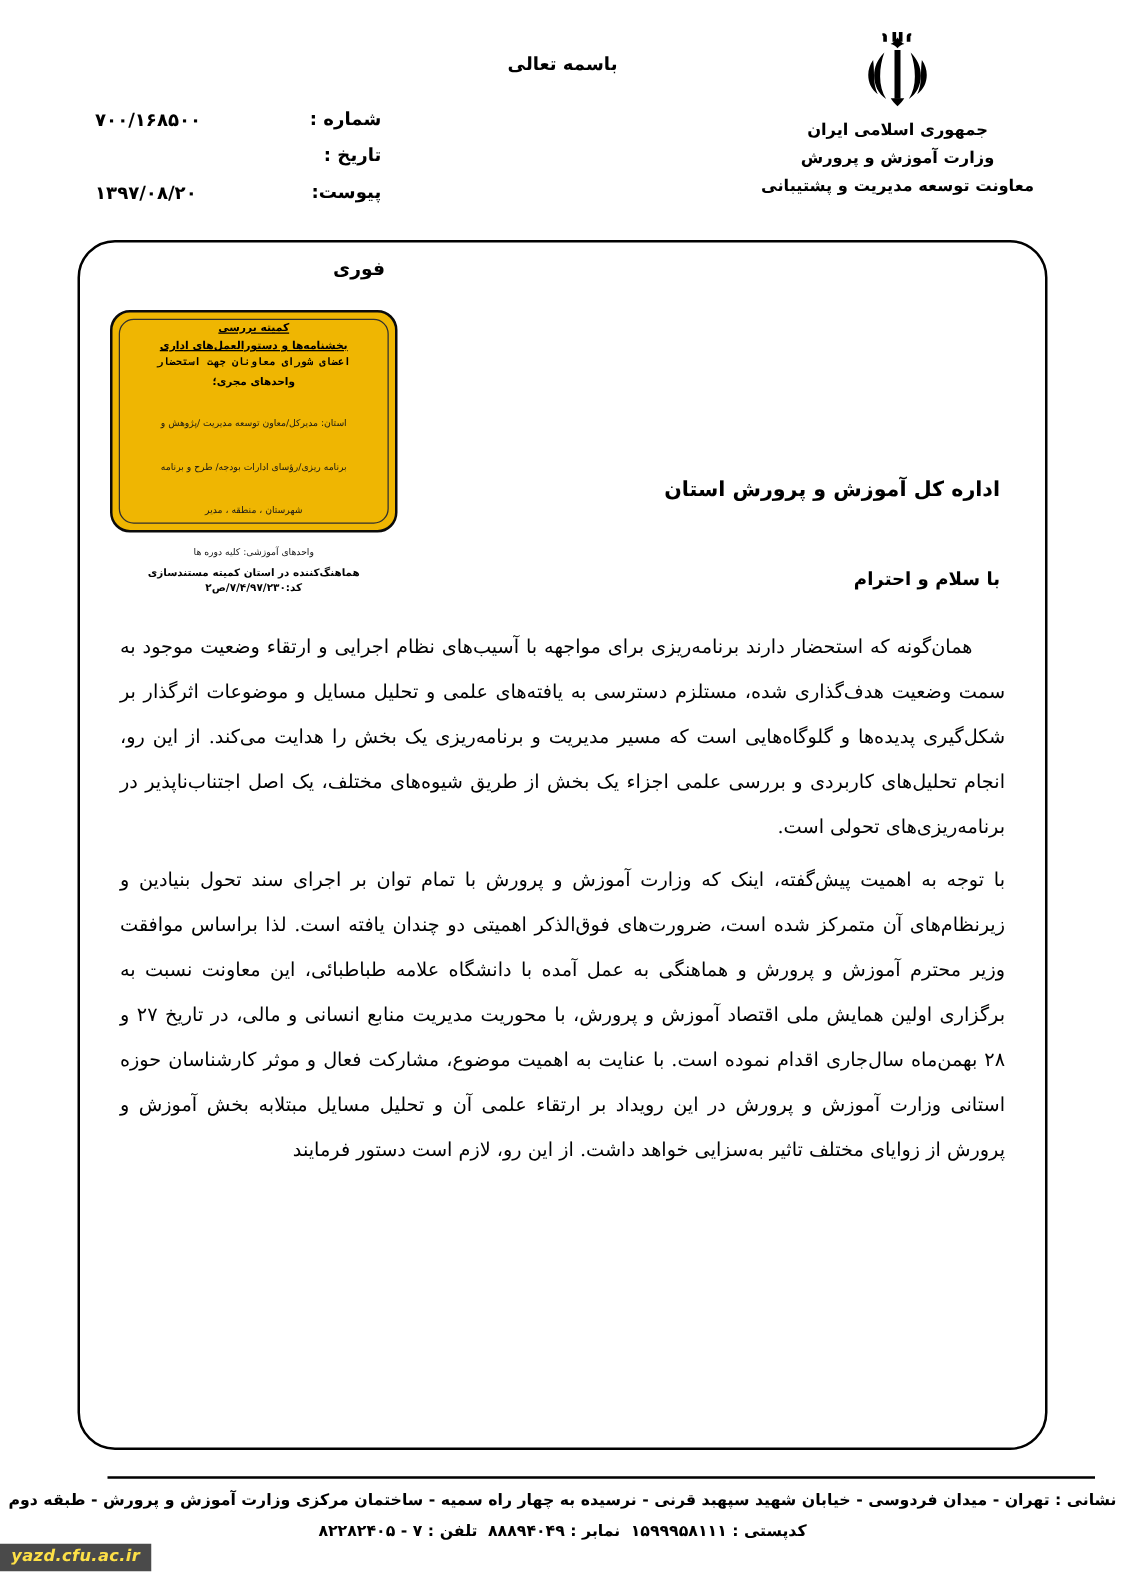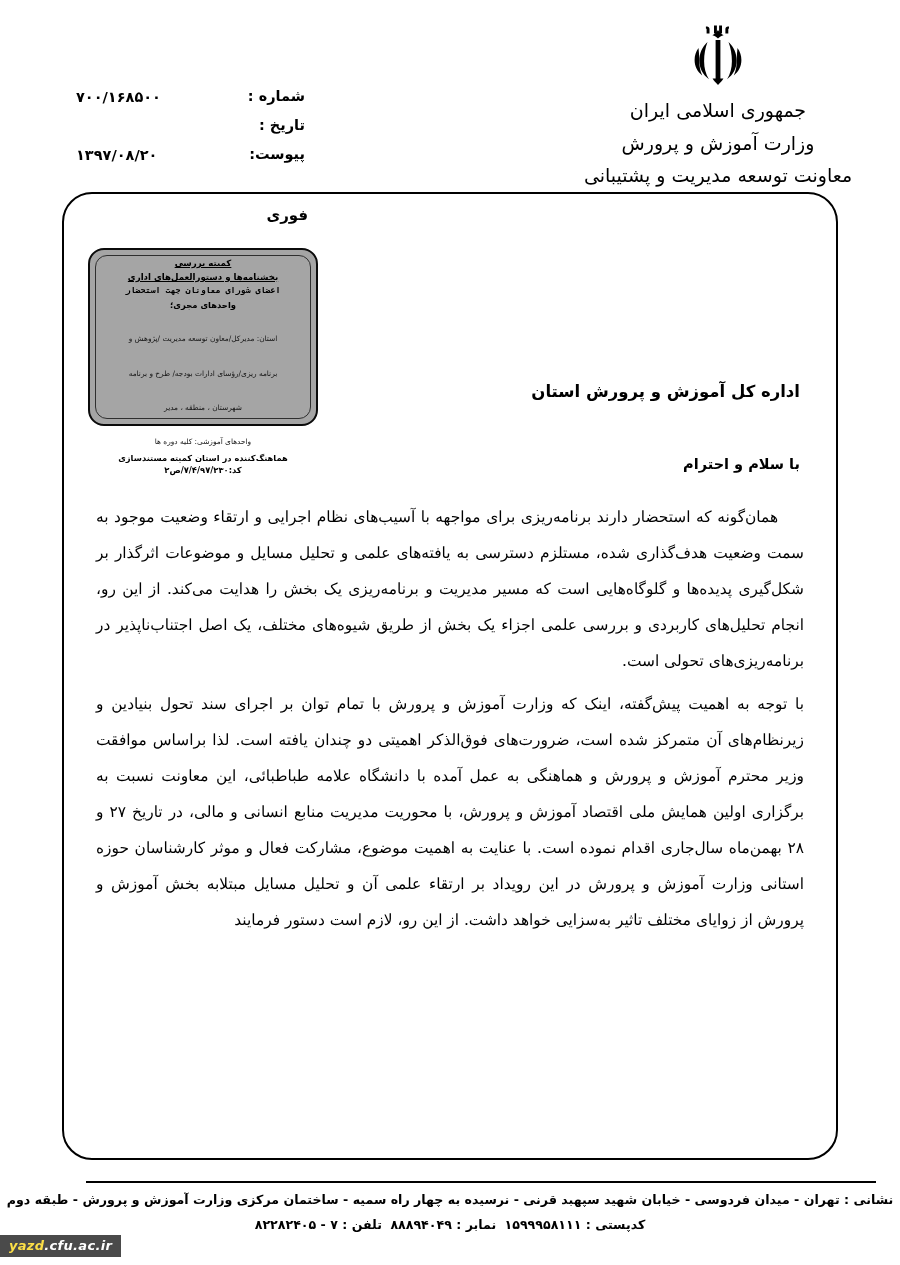--- a/index.html
+++ b/index.html
@@ -34,22 +34,22 @@
 
   .emblem-block {
     position: absolute;
     top: 24px;
     right: 42px;
     width: 280px;
     text-align: center;
   }
   .emblem-svg { display: block; margin: 0 auto 8px auto; }
   .org-line {
-    font-size: 19px;
-    font-weight: normal;
+    font-size: 13px;
+    font-weight: bold;
     line-height: 1.72;
     white-space: nowrap;
   }
 
   .meta {
     position: absolute;
     top: 88px;
     left: 70px;
     width: 235px;
     height: 90px;
@@ -106,21 +106,21 @@
   
   .stamp {
     position: absolute;
     top: 248px;
     left: 88px;
     width: 230px;
     height: 178px;
     border: 2.2px solid #111;
     border-radius: 16px;
     box-sizing: border-box;
-    background: #a3a3a3;
+    background: #eab308;
     padding: 7px 10px 6px 10px;
     text-align: center;
     filter: contrast(1.05);
   }
   .stamp::after {
     content: "";
     position: absolute;
     top: 5px;
     left: 5px;
     right: 5px;
@@ -233,27 +233,28 @@
     background: #4a4a4a;
     padding: 3px 9px 4px 9px;
     font-family: "DejaVu Sans", "Liberation Sans", sans-serif;
     font-size: 13px;
     font-weight: bold;
     font-style: italic;
     direction: ltr;
     letter-spacing: 0.3px;
   }
   .wm-a { color: #fde047; }
-  .wm-b { color: #ffffff; text-align: center; }
+  .wm-b { color: #fde047; text-align: center; }
 </style>
 </head>
 <body>
 
 <div id="page">
 
+  <div class="basmala">باسمه تعالی</div>
 
   <div class="emblem-block">
     <span>
       <svg class="emblem-svg" width="66" height="62" viewBox="0 0 66 62" aria-hidden="true">
         <g fill="#000">
           <path d="M33 6 c-1.6 2.4 -3.4 4.2 -5.6 5.2 c2.3 0.5 4.2 1.6 5.6 3.3 c1.4 -1.7 3.3 -2.8 5.6 -3.3 c-2.2 -1 -4 -2.8 -5.6 -5.2 z"></path>
           <path d="M30.6 16 h4.8 v39 h-4.8 z"></path>
           <path d="M33 61 c-2.6 -2.6 -4.4 -4.6 -5.4 -6.4 h10.8 c-1 1.8 -2.8 3.8 -5.4 6.4 z"></path>
           <path d="M22.5 18 c-5.4 5.2 -8.2 11.6 -8.2 18.6 c0 7.6 3.4 14.2 9.6 18.6 c-3.2 -5.2 -4.8 -11.2 -4.8 -18 c0 -7 1.2 -13.4 3.4 -19.2 z"></path>
           <path d="M43.5 18 c5.4 5.2 8.2 11.6 8.2 18.6 c0 7.6 -3.4 14.2 -9.6 18.6 c3.2 -5.2 4.8 -11.2 4.8 -18 c0 -7 -1.2 -13.4 -3.4 -19.2 z"></path>

